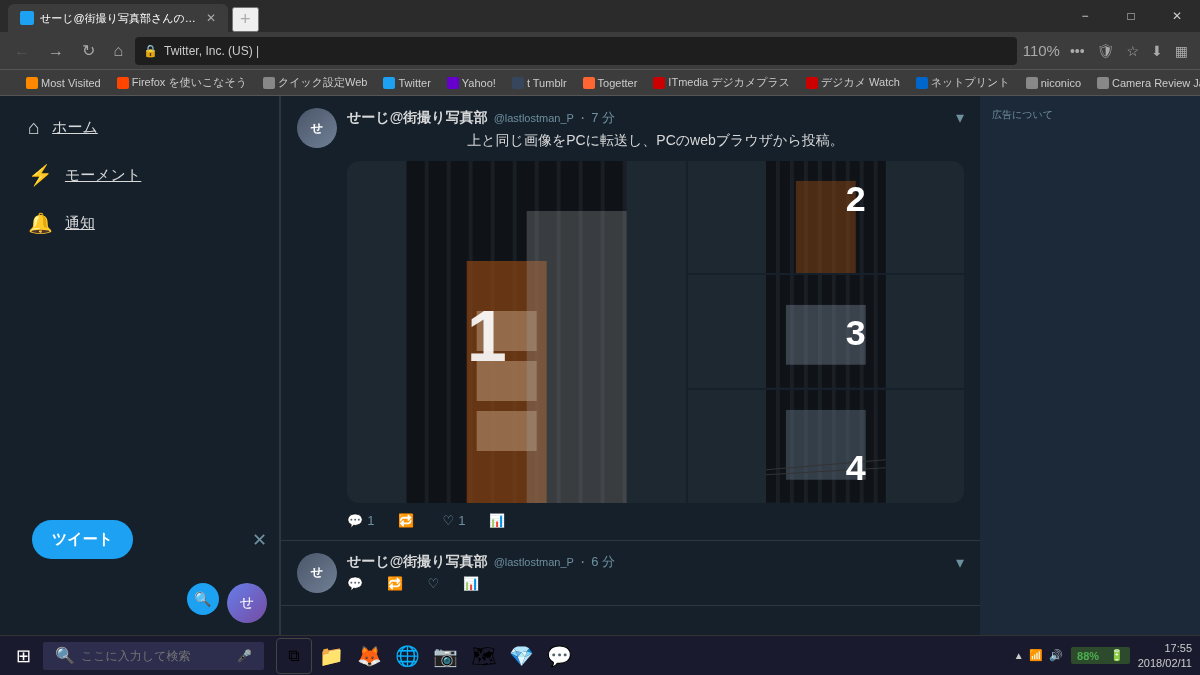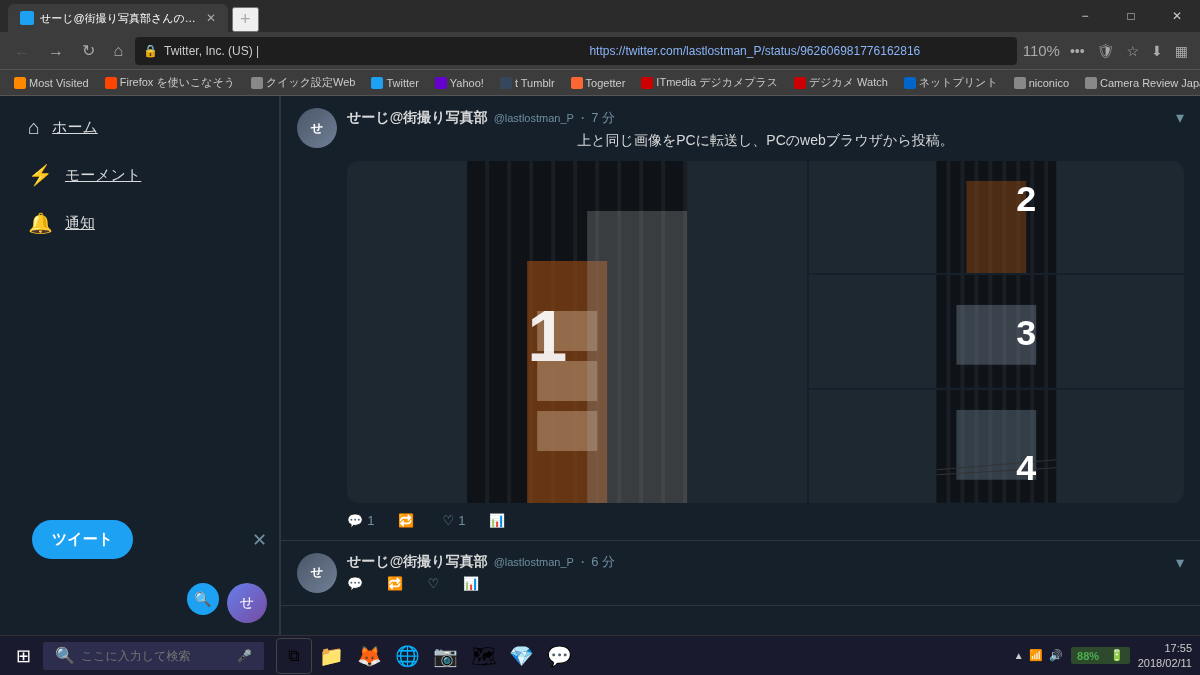--- a/index.html
+++ b/index.html
@@ -20,21 +20,21 @@
     .nav-btn.disabled { color: #555; cursor: default; }
     .address-bar-wrap { flex: 1; display: flex; align-items: center; background: #1e1e1e; border-radius: 4px; padding: 0 8px; height: 28px; gap: 6px; }
     .lock-icon { color: #4caf50; font-size: 12px; }
     .address-text { color: #ccc; font-size: 12px; flex: 1; }
     .address-url { color: #8ab4f8; }
     .zoom-text { color: #aaa; font-size: 15px; }
     .toolbar-icons { display: flex; gap: 4px; align-items: center; }
     .tb-icon { color: #aaa; font-size: 14px; cursor: pointer; padding: 4px; }
 
     
-    .bookmarks-bar { display: flex; align-items: center; background: #3c3c3c; height: 26px; padding: 0 8px; gap: 4px; font-size: 11px; color: #ccc; border-bottom: 1px solid #555; overflow: hidden; }
+    .bookmarks-bar { display: flex; align-items: center; background: #3c3c3c; height: 26px; padding: 0 20px; gap: 4px; font-size: 11px; color: #ccc; border-bottom: 1px solid #555; overflow: hidden; }
     .bm-item { display: flex; align-items: center; gap: 3px; padding: 2px 6px; border-radius: 3px; cursor: pointer; white-space: nowrap; }
     .bm-favicon { width: 12px; height: 12px; border-radius: 2px; flex-shrink: 0; }
 
     
     .page-content { flex: 1; display: flex; background: #15202b; overflow: hidden; }
 
     
     .twitter-main { display: flex; width: 100%; }
 
     
@@ -118,21 +118,20 @@
   </div>
 
   <div class="toolbar">
     <button class="nav-btn disabled">←</button>
     <button class="nav-btn">→</button>
     <button class="nav-btn">↻</button>
     <button class="nav-btn">⌂</button>
     <div class="address-bar-wrap">
       <span class="lock-icon">🔒</span>
       <span class="address-text"><span>Twitter, Inc. (US)</span> | </span>
-      <span class="address-text address-url">https://twitter.com/lastlostman_P/status/962606981776162816</span>
     </div>
     <span class="zoom-text">110%</span>
     <div class="toolbar-icons">
       <span class="tb-icon">•••</span>
       <span class="tb-icon">🛡</span>
       <span class="tb-icon">☆</span>
       <span class="tb-icon">⬇</span>
       <span class="tb-icon">▦</span>
     </div>
   </div>
@@ -368,20 +367,23 @@
               </div>
               <div class="action-item">
                 <span>📊</span>
               </div>
             </div>
           </div>
         </div>
 
       </div>
 
+      <div class="right-panel">
+        <div class="ad-label">広告について</div>
+      </div>
 
     </div>
   </div>
 
   <div class="taskbar">
     <button class="start-btn">⊞</button>
     <div class="search-bar">
       <span>🔍</span>
       <input type="text" placeholder="ここに入力して検索" style="">
       <span class="mic-icon">🎤</span>

